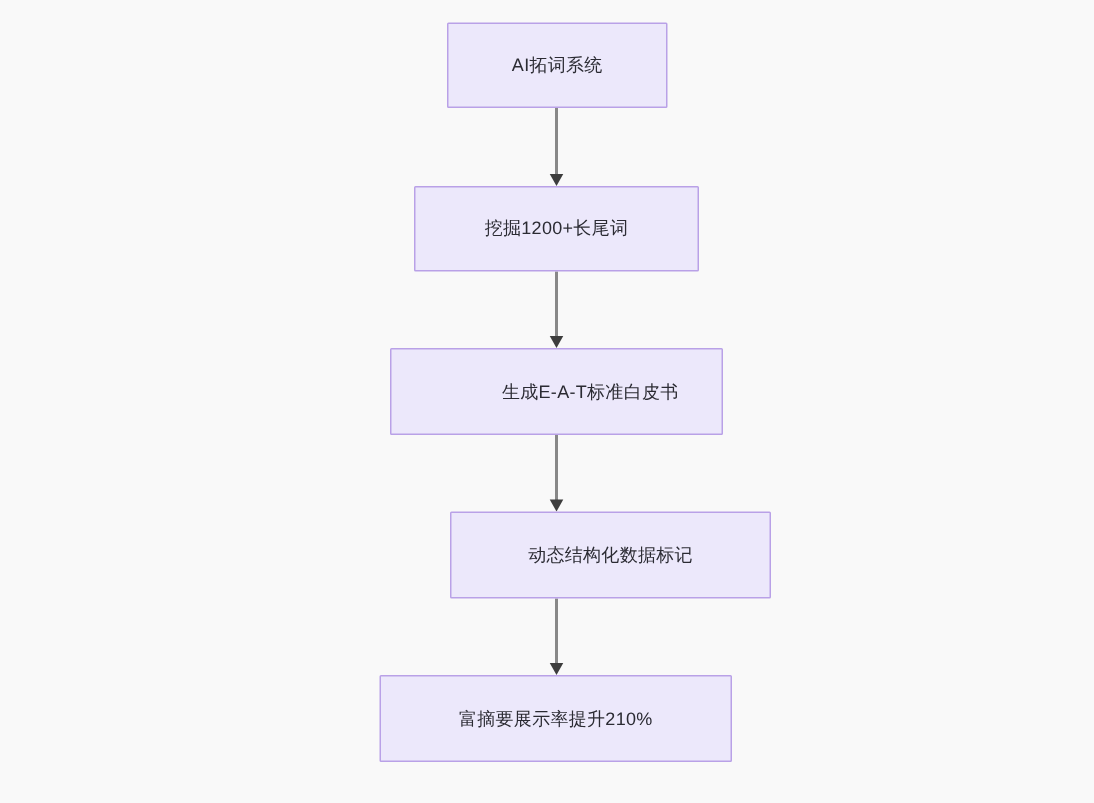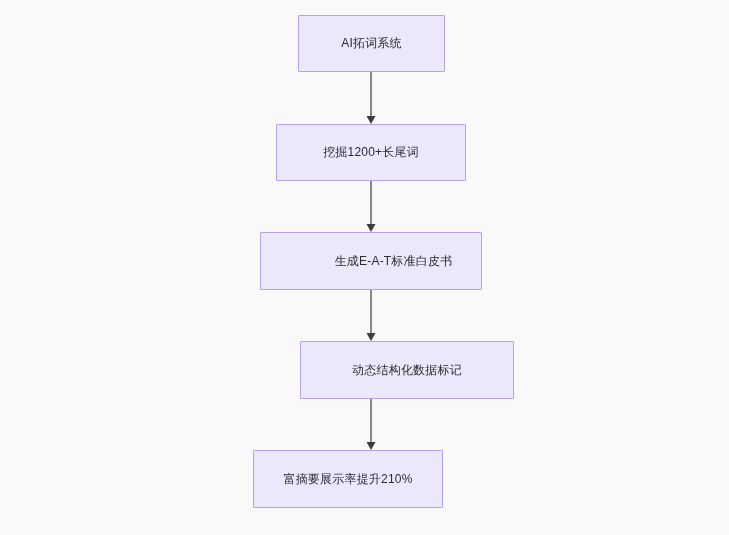--- a/index.html
+++ b/index.html
@@ -79,17 +79,17 @@
   </div>
   <div class="node" id="node-1" style="left: 276px; top: 124px; width: 190px; height: 57px; background: rgb(236, 232, 251); border-color: rgb(185, 161, 231);">
     <span class="node-label" style="color: rgb(43, 43, 51);">挖掘1200+长尾词</span>
   </div>
   <div class="node" id="node-2" style="left: 260px; top: 232px; width: 222px; height: 58px; background: rgb(236, 232, 251); border-color: rgb(185, 161, 231); padding-left: 45px;">
     <span class="node-label" style="color: rgb(43, 43, 51);">生成E-A-T标准白皮书</span>
   </div>
   <div class="node" id="node-3" style="left: 264px; top: 341px; width: 214px; height: 58px; background: rgb(236, 232, 251); border-color: rgb(185, 161, 231); margin-left: 36px;">
     <span class="node-label" style="color: rgb(43, 43, 51);">动态结构化数据标记</span>
   </div>
-  <div class="node" id="node-4" style="left: 253px; top: 450px; width: 190px; height: 58px; background: rgb(236, 232, 251); border-color: rgb(185, 161, 231);">
+  <div class="node" id="node-4" style="left: 253px; top: 450px; width: 235px; height: 58px; background: rgb(236, 232, 251); border-color: rgb(185, 161, 231);">
     <span class="node-label" style="color: rgb(43, 43, 51);">富摘要展示率提升210%</span>
   </div>
 
 </div>
 
 </body></html>

